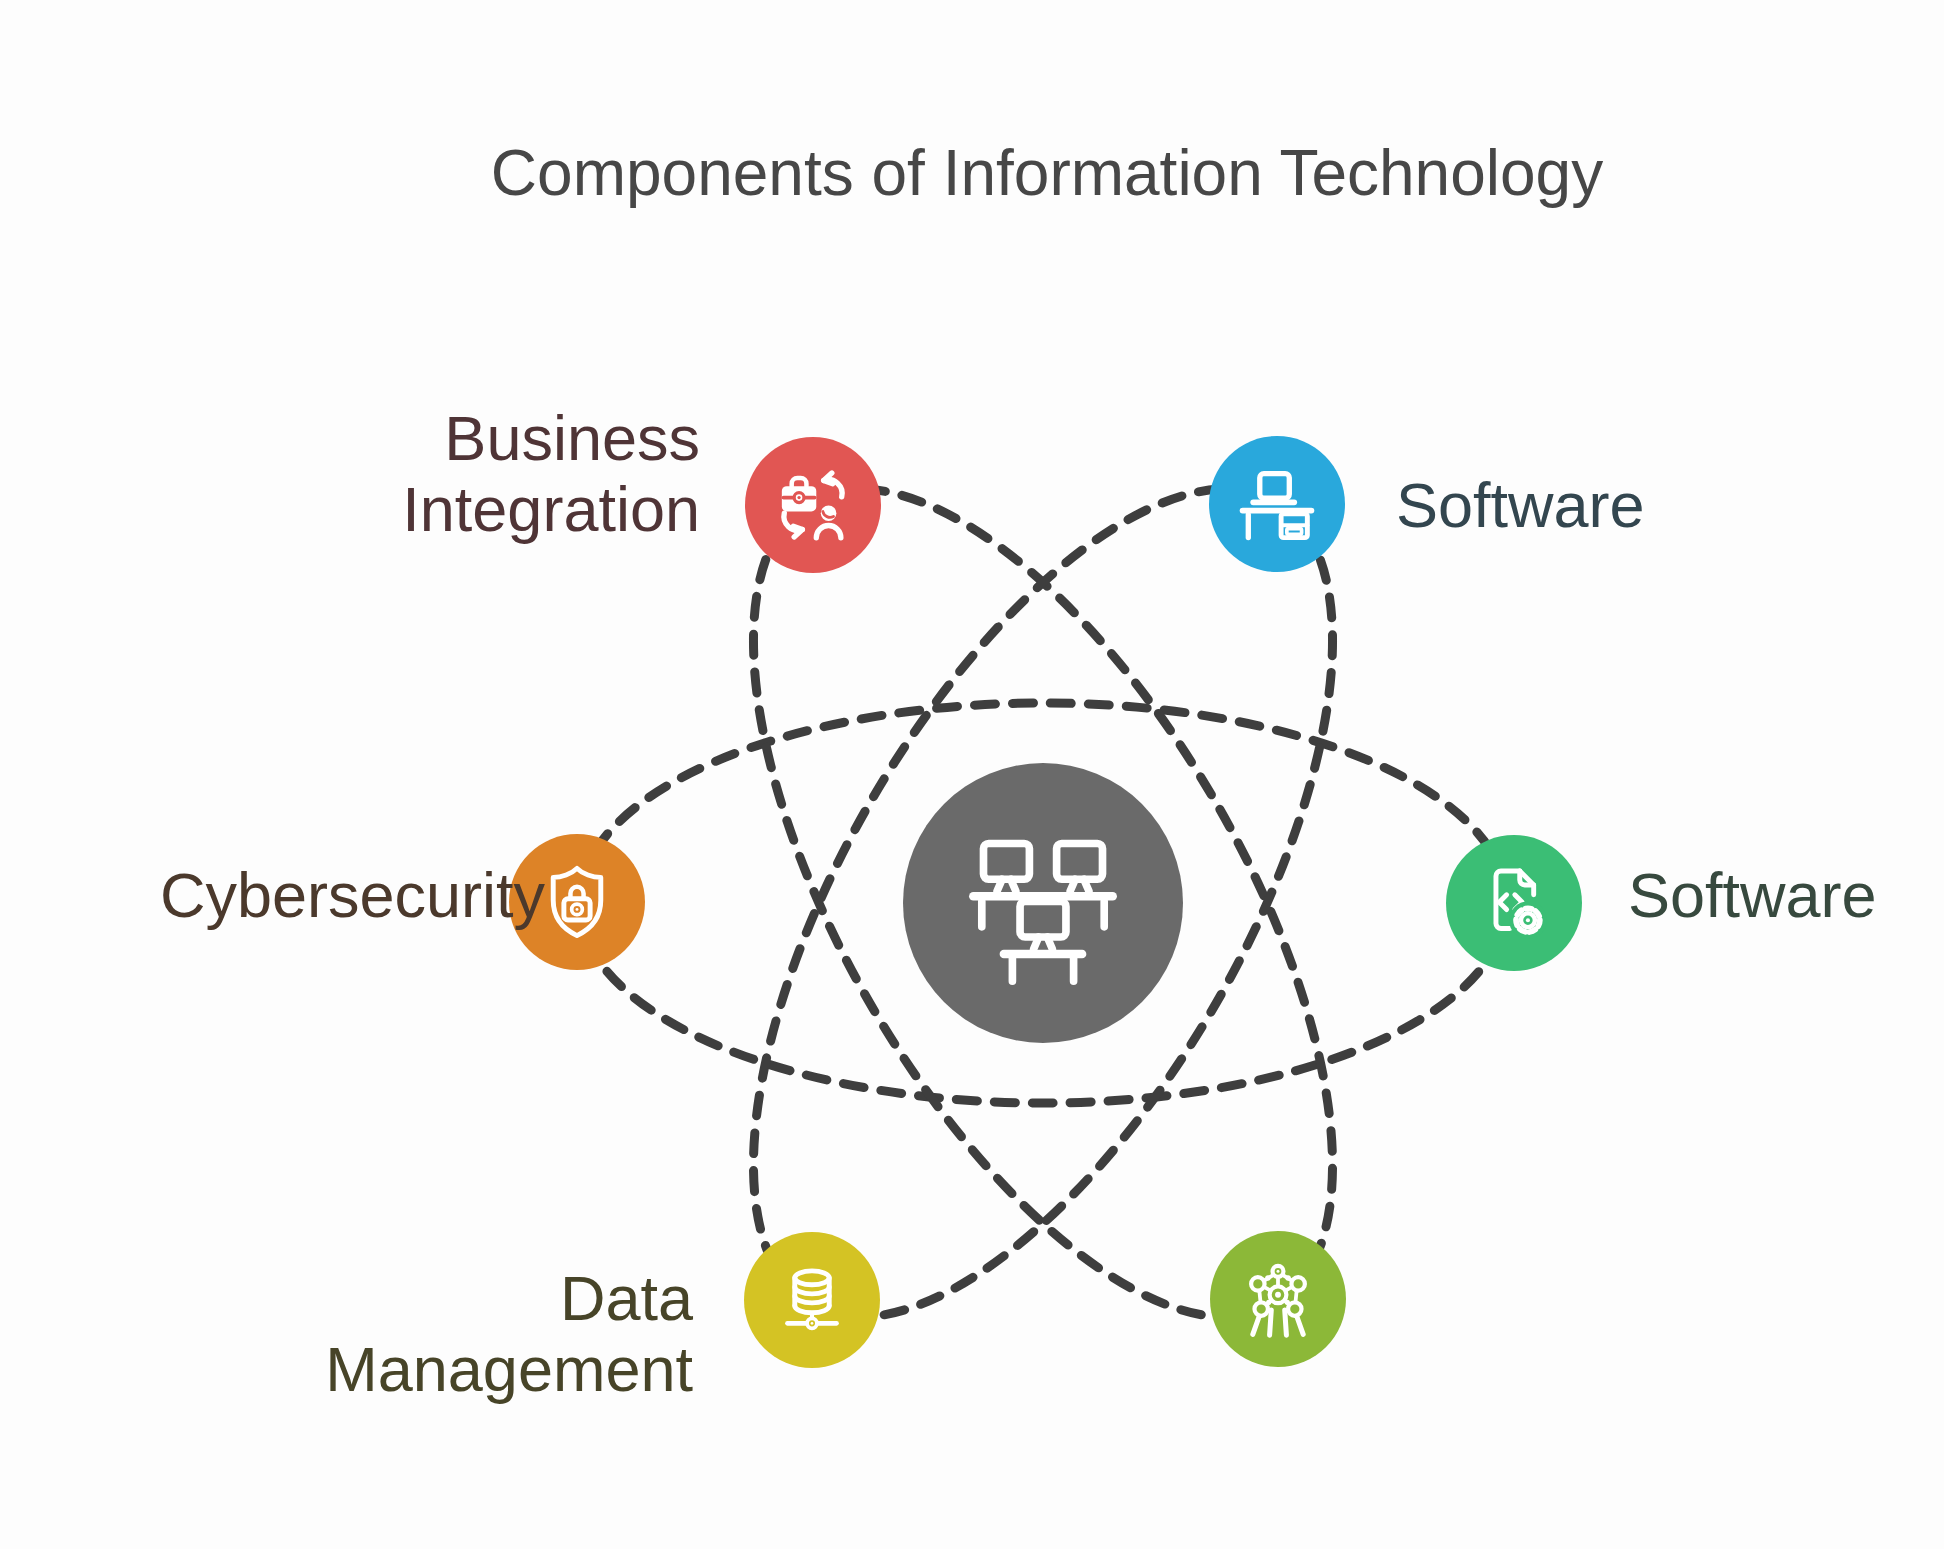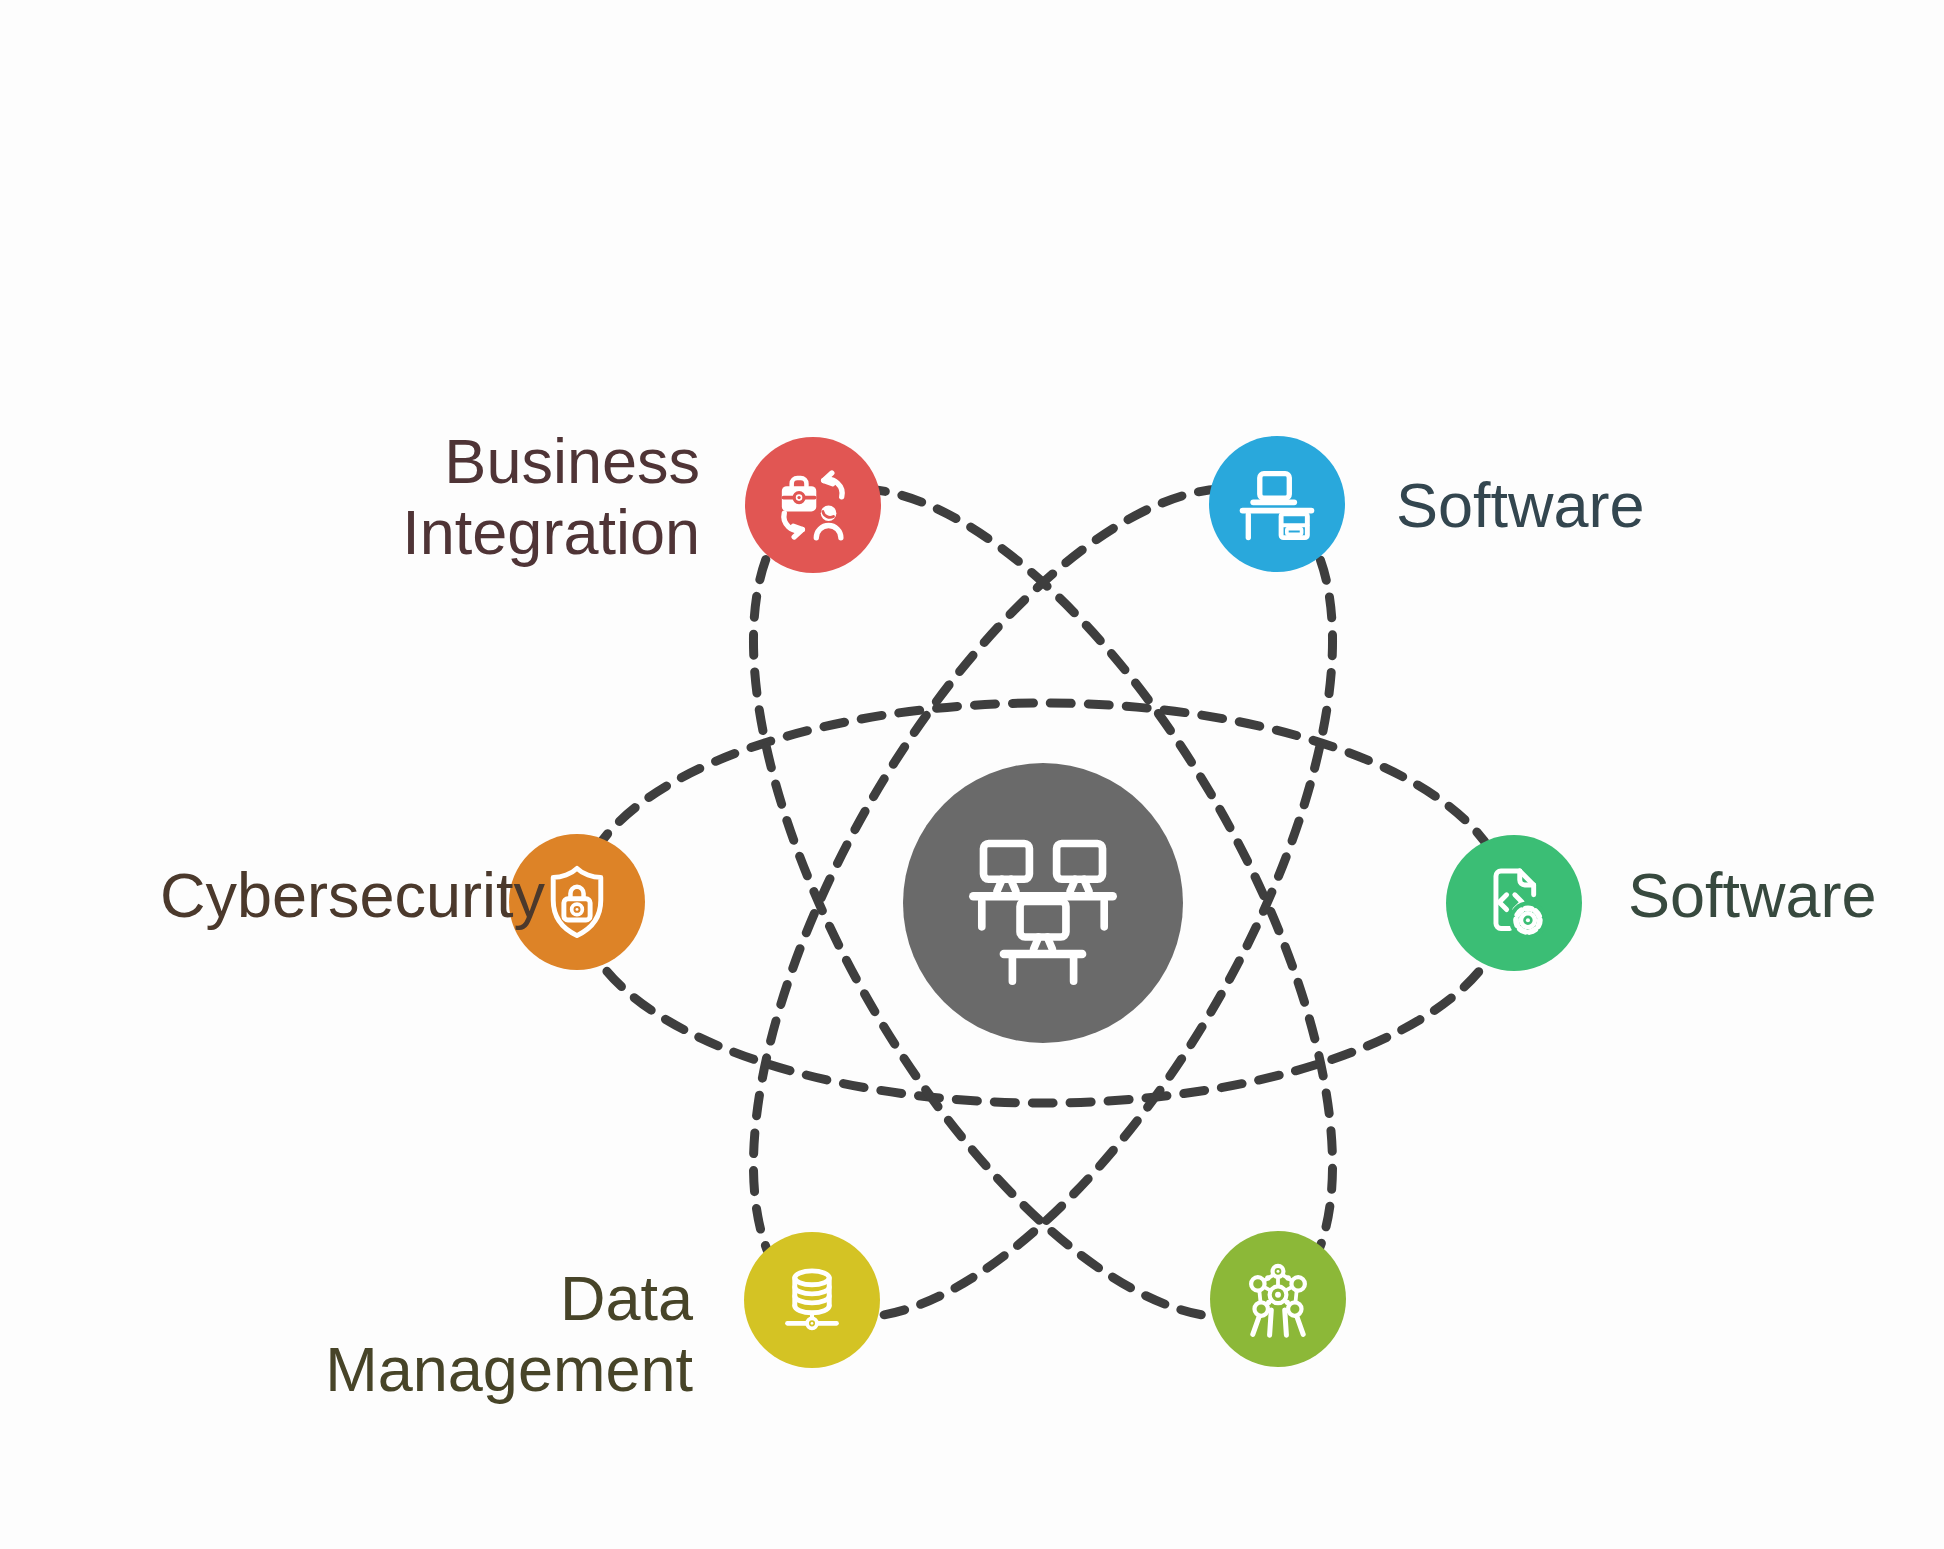--- a/index.html
+++ b/index.html
@@ -26,32 +26,33 @@
   }
   .align-right{text-align:right;}
   
   .pos-business{left:745px;top:437px;}
   .pos-computers{left:1209px;top:436px;}
   .pos-cybersecurity{left:509px;top:834px;}
   .pos-software{left:1446px;top:835px;}
   .pos-data{left:744px;top:1232px;}
   .pos-networks{left:1210px;top:1231px;}
   
-  .lbl-business{right:1244px;top:426px;text-align:right;}
+  .lbl-business{right:1244px;top:403px;text-align:right;}
   .lbl-computers{left:1396px;top:470px;}
   .lbl-cybersecurity{right:1399px;top:860px;}
   .lbl-software{left:1628px;top:860px;}
   .lbl-data{right:1251px;top:1263px;}
   .lbl-networks{left:1396px;top:1258px;}
 </style>
 </head>
 <body>
 
 <div class="canvas">
 
+  <div class="title">Components of Information Technology</div>
 
   <svg class="orbits" width="1944" height="1549" viewBox="0 0 1944 1549">
     <ellipse class="orbit" cx="1043" cy="903" rx="464" ry="200" stroke="#3e3e3e"></ellipse>
     <ellipse class="orbit" cx="1043" cy="903" rx="464" ry="200" transform="rotate(60 1043 903)" stroke="#3e3e3e"></ellipse>
     <ellipse class="orbit" cx="1043" cy="903" rx="464" ry="200" transform="rotate(-60 1043 903)" stroke="#3e3e3e"></ellipse>
   </svg>
 
   <div class="hub" style="background-color: rgb(106, 106, 106);">
     <svg width="170" height="170" viewBox="0 0 100 100" fill="none" stroke="#ffffff" stroke-width="4.5" stroke-linecap="round" stroke-linejoin="round">
       <rect x="15" y="15" width="27" height="21" rx="3"></rect>

